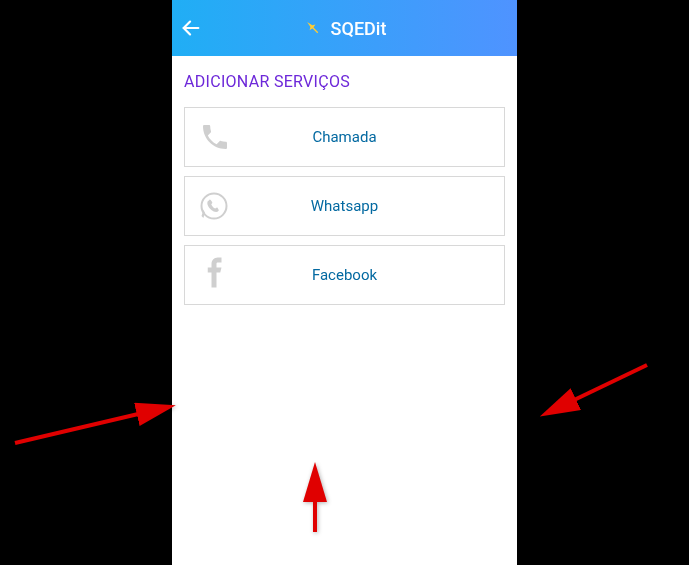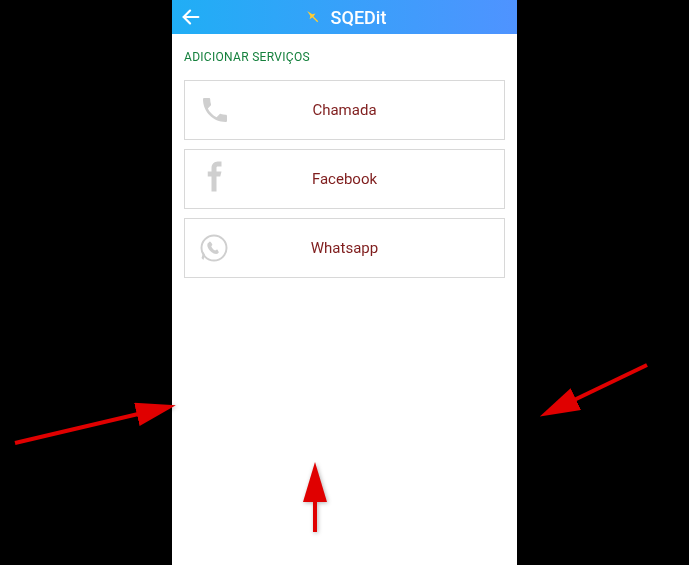--- a/index.html
+++ b/index.html
@@ -16,21 +16,21 @@
       font-family: -apple-system, Roboto, sans-serif;
       position: relative;
     }
     .phone-screen {
       width: 345px;
       height: 565px;
       background: #fff;
       position: relative;
     }
     .header {
-      height: 34px;
+      height: 56px;
       background: linear-gradient(to right, #20aef5, #4f93ff);
       display: flex;
       align-items: center;
       padding: 0 8px;
       position: relative;
     }
     .back-arrow {
       color: #fff;
       display: flex;
       align-items: center;
@@ -48,23 +48,23 @@
       font-size: 18px;
       font-weight: 500;
     }
     .pin-icon {
       display: inline-flex;
     }
     .content {
       padding: 16px 12px;
     }
     .section-heading {
-      font-size: 12px;
+      font-size: 16px;
       font-weight: 400;
-      color: #15803d;
+      color: #6d28d9;
       margin-bottom: 16px;
       letter-spacing: 0.3px;
     }
     .service-list {
       display: flex;
       flex-direction: column;
       gap: 9px;
     }
     .service-item {
       border: 1px solid #d8d8d8;
@@ -77,21 +77,21 @@
     }
     .service-icon {
       width: 36px;
       display: flex;
       align-items: center;
       justify-content: flex-start;
     }
     .service-label {
       flex: 1;
       text-align: center;
-      color: #7f1d1d;
+      color: #0369a1;
       font-size: 15px;
       font-weight: 400;
       padding-right: 36px;
     }
     .arrow {
       position: absolute;
       pointer-events: none;
       z-index: 10;
     }
     .arrow svg {
@@ -133,36 +133,36 @@
             <path d="M6.6 10.8c1.4 2.8 3.8 5.2 6.6 6.6l2.2-2.2c.3-.3.7-.4 1-.2 1.1.4 2.4.6 3.6.6.6 0 1 .4 1 1V20c0 .6-.4 1-1 1C10.6 21 3 13.4 3 4c0-.6.4-1 1-1h3.4c.6 0 1 .4 1 1 0 1.2.2 2.5.6 3.6.1.3 0 .7-.2 1l-2.2 2.2z"></path>
           </svg>
         </span>
         <span class="service-label">Chamada</span>
       </div>
 
 
 
       <div class="service-item">
         <span class="service-icon">
-          <svg width="30" height="36" viewBox="0 0 24 28" fill="#cfcfcf">
-            <path d="M15 4h3V0h-3c-2.8 0-5 2.2-5 5v3H7v4h3v12h4V12h3l1-4h-4V5c0-.6.4-1 1-1z"></path>
-          </svg>
-        </span>
-        <span class="service-label">Facebook</span>
-      </div>
-
-      <div class="service-item">
-        <span class="service-icon">
           <svg width="30" height="30" viewBox="0 0 24 24" fill="none" stroke="#cfcfcf" stroke-width="1.6">
             <circle cx="12" cy="12" r="10"></circle>
             <path fill="#cfcfcf" stroke="none" d="M8 7.5c-.4 0-.8.3-1 .7-.3.6-.5 1.5-.2 2.5.5 1.6 1.6 3.2 3.1 4.4 1.2 1 2.6 1.6 3.8 1.6.8 0 1.4-.3 1.8-.7.3-.3.4-.8.2-1.1l-.8-1.3c-.2-.3-.6-.4-.9-.2l-1.1.6c-.8-.4-1.6-1.1-2.2-1.9-.4-.5-.7-1-.9-1.5l.7-.8c.2-.3.2-.7 0-1l-1-1.5c-.2-.3-.5-.4-.8-.4H8z"></path>
             <path fill="#cfcfcf" stroke="none" d="M3.5 21.5l1.3-4.2c-.5-.8-.9-1.7-1.1-2.6L2 20l1.5 1.5z"></path>
           </svg>
         </span>
         <span class="service-label">Whatsapp</span>
+      </div>
+
+      <div class="service-item">
+        <span class="service-icon">
+          <svg width="30" height="36" viewBox="0 0 24 28" fill="#cfcfcf">
+            <path d="M15 4h3V0h-3c-2.8 0-5 2.2-5 5v3H7v4h3v12h4V12h3l1-4h-4V5c0-.6.4-1 1-1z"></path>
+          </svg>
+        </span>
+        <span class="service-label">Facebook</span>
       </div>
 
     </div>
   </div>
 </div>
 
 <div class="arrow" style="left:10px; top:395px;">
   <svg width="170" height="55" viewBox="0 0 170 55">
     <defs>
         <marker id="ah1" markerWidth="10" markerHeight="10" refX="8" refY="3" orient="auto">

